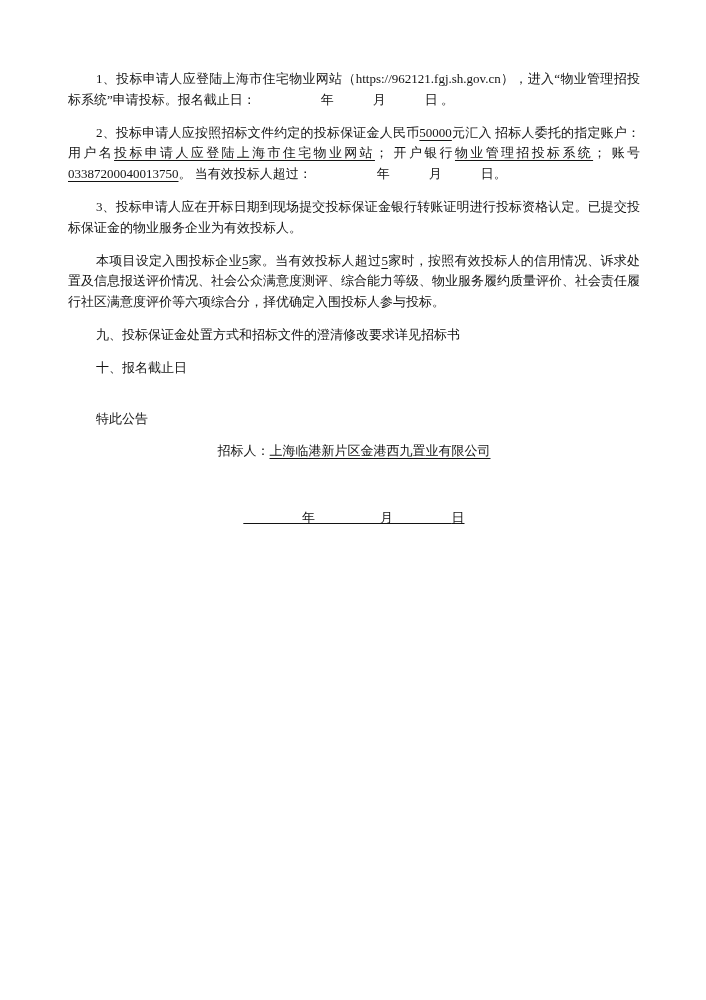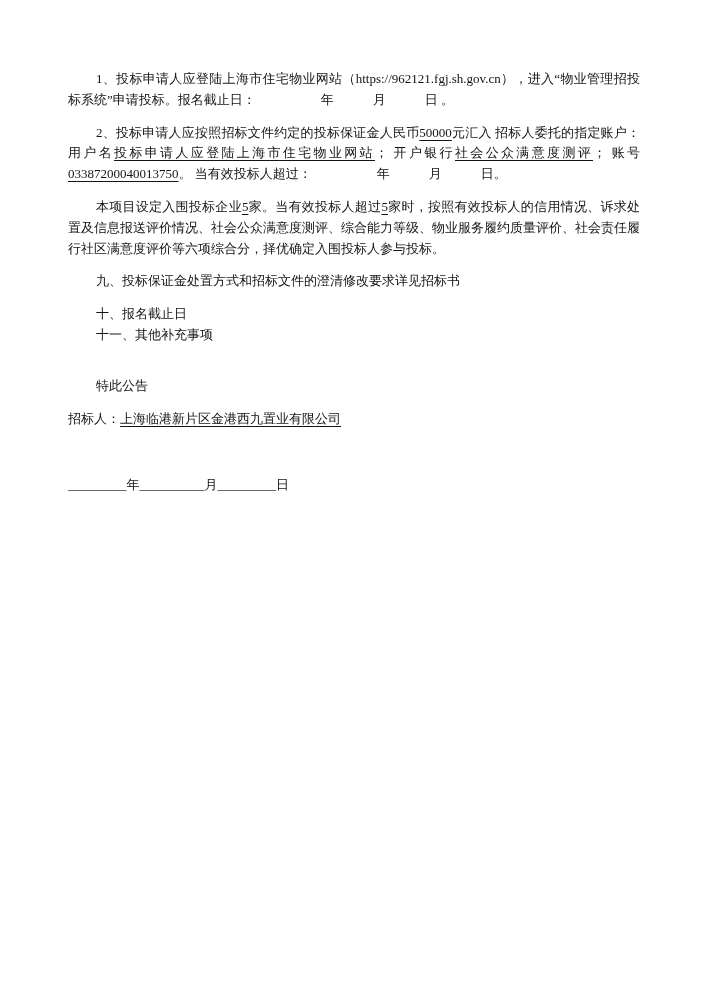--- a/index.html
+++ b/index.html
@@ -26,37 +26,37 @@
   .para {
     margin: 0 0 12px 0;
     line-height: 1.6;
     text-align: justify;
     word-break: break-word;
   }
   .para.indent { text-indent: 2.15em; }
   .para.flush { text-indent: 0; }
   .para.mt { }
   .para.mt-lg { margin-top: 30px; font-family: Liberation Serif, serif; }
-  .para.mt-xl { margin-top: 46px; }
+  .para.mt-xl { margin-top: 46px; text-decoration: underline; }
   .para.tight-after { margin-bottom: 0; }
-  .para.right { text-align: left; text-indent: 0; }
+  .para.right { text-align: center; text-indent: 0; }
   .u {
     text-decoration: underline;
     text-underline-offset: 3px;
     margin-top: 20px;
   }
 </style>
 </head>
 <body>
 
 <div class="doc-page">
   <div class="doc-body">
       <p class="para indent"><span>1、投标申请人应登陆上海市住宅物业网站（</span><span>https://962121.fgj.sh.gov.cn</span><span>），进入“物业管理招投标系统”申请投标。报名截止日：　　　　　年　　　月　　　日 。</span></p>
-      <p class="para indent"><span>2、投标申请人应按照招标文件约定的投标保证金人民币</span><span class="u">50000</span><span>元汇入 招标人委托的指定账户： 用户名</span><span class="u">投标申请人应登陆上海市住宅物业网站</span><span>； 开户银行</span><span class="u">社会公众满意度测评</span><span>； 账号</span><span class="u">03387200040013750</span><span>。 当有效投标人超过：　　　　　年　　　月　　　日。</span></p>
+      <p class="para indent"><span>2、投标申请人应按照招标文件约定的投标保证金人民币</span><span class="u">50000</span><span>元汇入 招标人委托的指定账户： 用户名</span><span class="u">投标申请人应登陆上海市住宅物业网站</span><span>； 开户银行</span><span class="u">物业管理招投标系统</span><span>； 账号</span><span class="u">03387200040013750</span><span>。 当有效投标人超过：　　　　　年　　　月　　　日。</span></p>
+      <p class="para indent"><span>3、投标申请人应在开标日期到现场提交投标保证金银行转账证明进行投标资格认定。已提交投标保证金的物业服务企业为有效投标人。</span></p>
       <p class="para indent"><span>本项目设定入围投标企业</span><span class="u">5</span><span>家。当有效投标人超过</span><span class="u">5</span><span>家时，按照有效投标人的信用情况、诉求处置及信息报送评价情况、社会公众满意度测评、综合能力等级、物业服务履约质量评价、社会责任履行社区满意度评价等六项综合分，择优确定入围投标人参与投标。</span></p>
       <p class="para indent mt"><span>九、投标保证金处置方式和招标文件的澄清修改要求详见招标书</span></p>
       <p class="para indent mt tight-after"><span>十、报名截止日</span></p>
-      <p class="para indent mt tight-after"><span>十一、其他补充事项</span></p>
       <p class="para indent mt-lg"><span>特此公告</span></p>
       <p class="para right"><span>招标人：</span><span class="u">上海临港新片区金港西九置业有限公司</span></p>
       <p class="para right mt-xl"><span>_________</span><span>年</span><span>__________</span><span>月</span><span>_________</span><span>日</span></p>
     </div>
 </div>
 
 </body></html>

